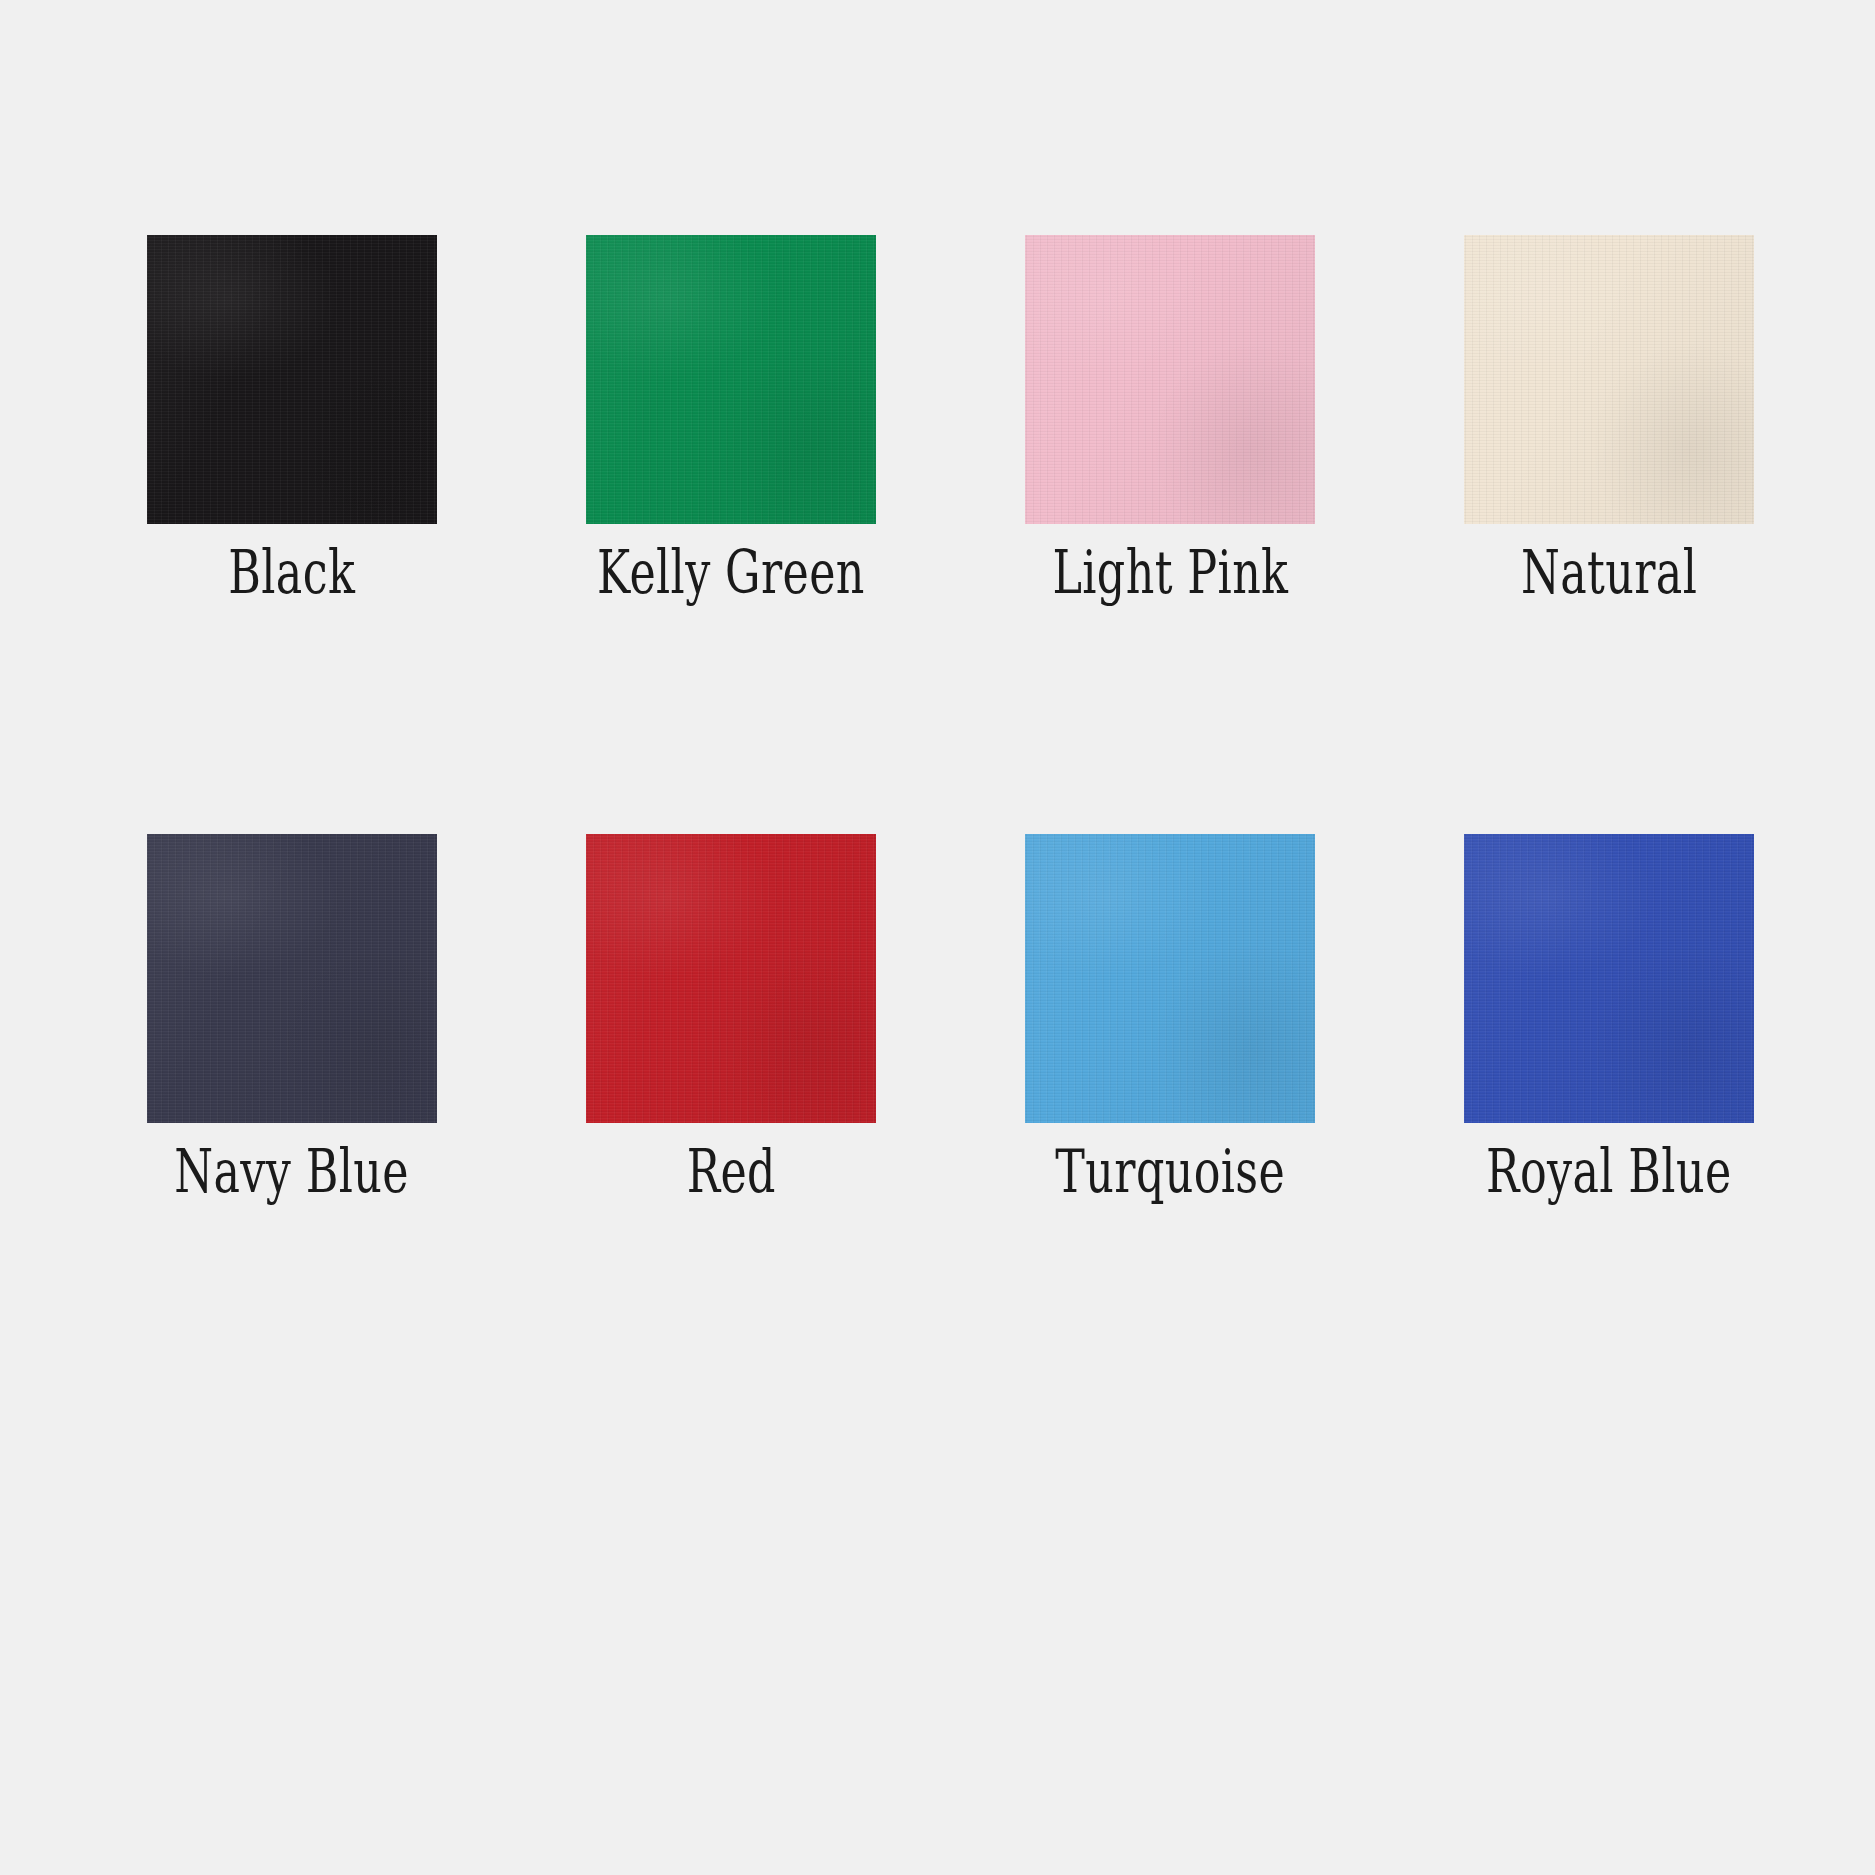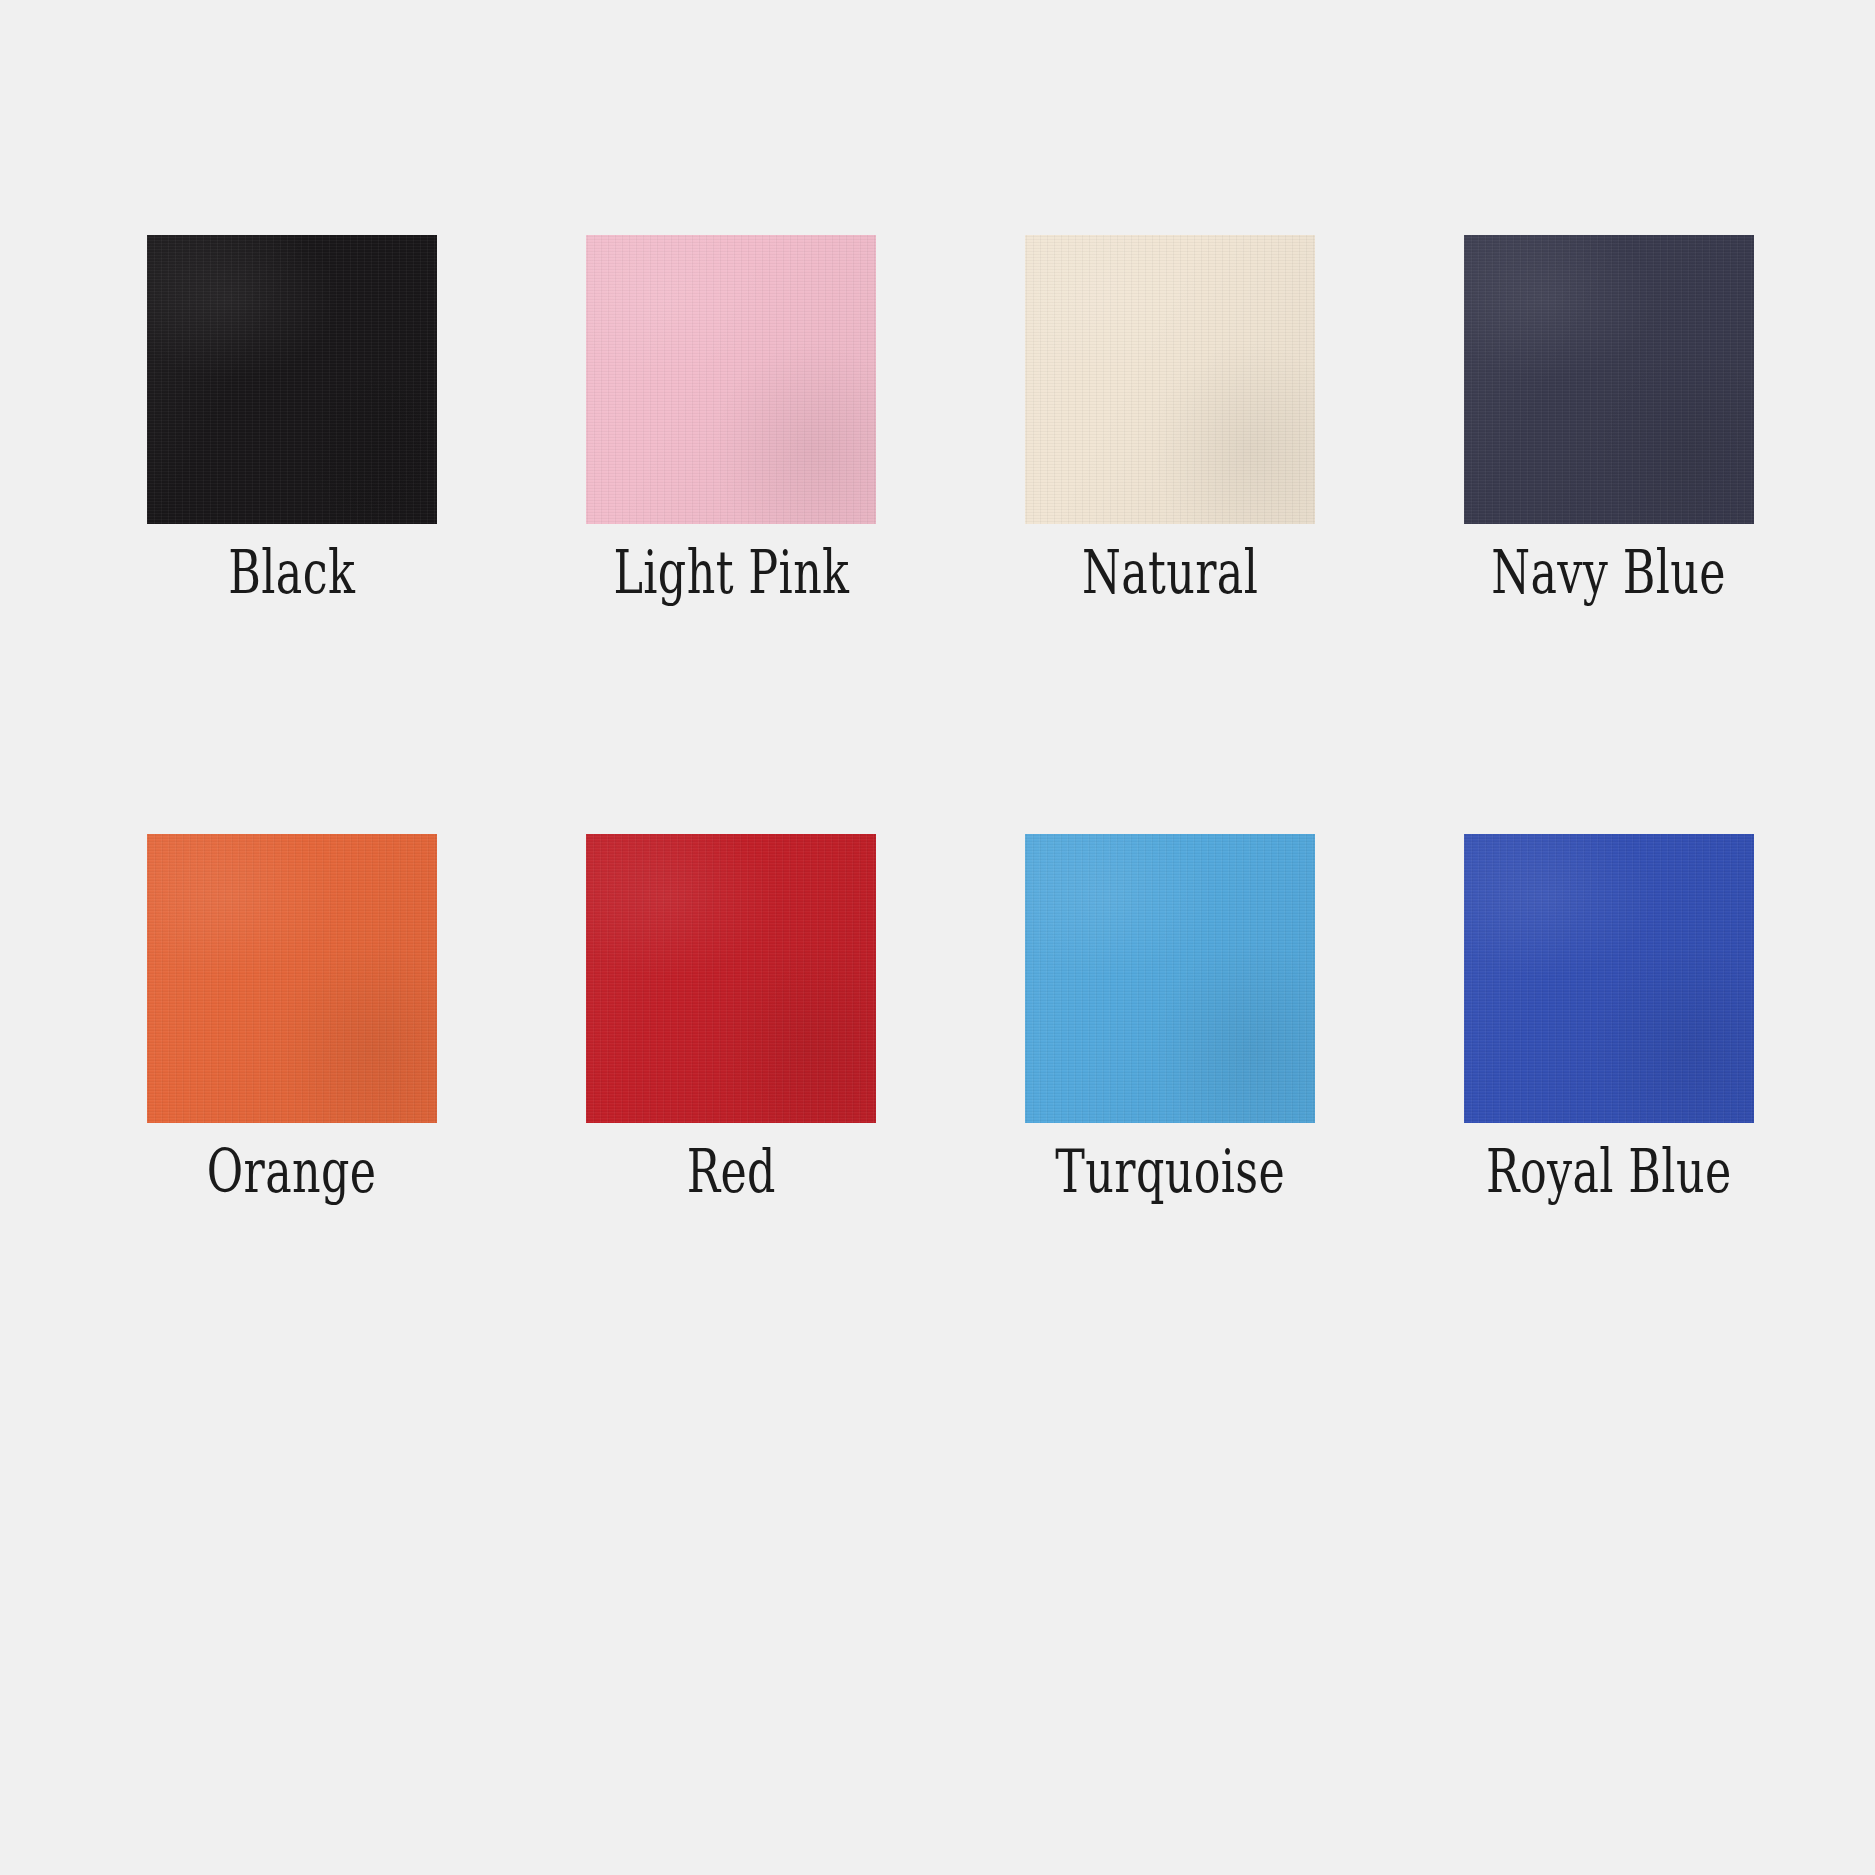--- a/index.html
+++ b/index.html
@@ -82,20 +82,26 @@
   <div class="grid">
 
     <div class="cell">
       <div class="chip-wrap">
         <div class="chip" style="background-color: rgb(25, 23, 25);"></div>
       </div>
       <div class="label" style="color: rgb(26, 26, 26);">Black</div>
     </div>
 
 
+    <div class="cell">
+      <div class="chip-wrap">
+        <div class="chip" style="background-color: rgb(10, 139, 79);"></div>
+      </div>
+      <div class="label" style="color: rgb(26, 26, 26);">Kelly Green</div>
+    </div>
 
     <div class="cell">
       <div class="chip-wrap">
         <div class="chip" style="background-color: rgb(242, 188, 203);"></div>
       </div>
       <div class="label" style="color: rgb(26, 26, 26);">Light Pink</div>
     </div>
 
     <div class="cell">
       <div class="chip-wrap">
@@ -104,26 +110,20 @@
       <div class="label" style="color: rgb(26, 26, 26);">Natural</div>
     </div>
 
     <div class="cell">
       <div class="chip-wrap">
         <div class="chip" style="background-color: rgb(57, 58, 77);"></div>
       </div>
       <div class="label" style="color: rgb(26, 26, 26);">Navy Blue</div>
     </div>
 
-    <div class="cell">
-      <div class="chip-wrap">
-        <div class="chip" style="background-color: rgb(228, 102, 58);"></div>
-      </div>
-      <div class="label" style="color: rgb(26, 26, 26);">Orange</div>
-    </div>
 
     <div class="cell">
       <div class="chip-wrap">
         <div class="chip" style="background-color: rgb(193, 31, 40);"></div>
       </div>
       <div class="label" style="color: rgb(26, 26, 26);">Red</div>
     </div>
 
     <div class="cell">
       <div class="chip-wrap">

